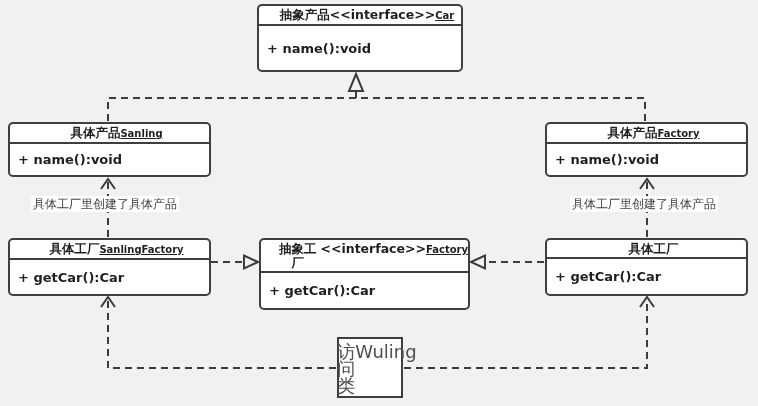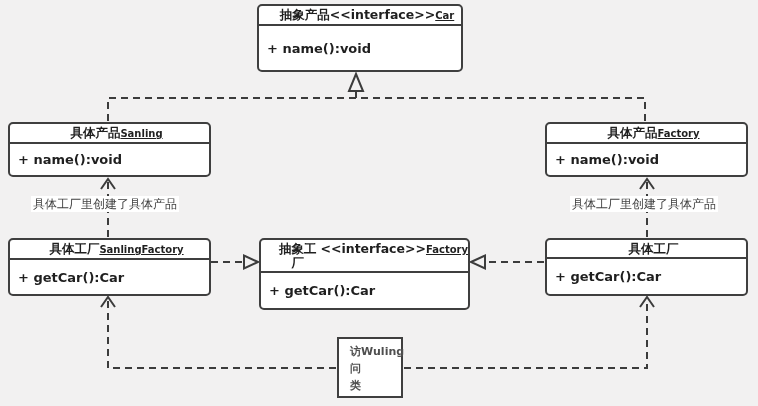--- a/index.html
+++ b/index.html
@@ -21,21 +21,21 @@
   .stereo{font-size:12.5px;font-weight:bold;line-height:14px;}
   .cname{font-size:10px;font-weight:bold;line-height:15px;text-decoration:underline;}
   .uml-method{
     flex:1 1 auto;border-top:2px solid #3f3f3f;
     display:flex;align-items:center;
     font-size:13px;padding-left:8px;font-weight:bold;
   }
   .client-box{
     border-radius:0;justify-content:center;text-align:center;color:#4f4f4f;
   }
-  .client-box .plain{font-size:11px;font-weight:bold;line-height:17px;text-decoration:none;}
+  .client-box .plain{font-size:18px;font-weight:normal;line-height:17px;text-decoration:none;}
   .note{
     position:absolute;z-index:2;background:#ffffff;color:#404040;
     font-size:12px;line-height:16px;padding:0 2px;white-space:nowrap;
   }
 </style>
 </head>
 <body>
 
 <div class="canvas">
 

